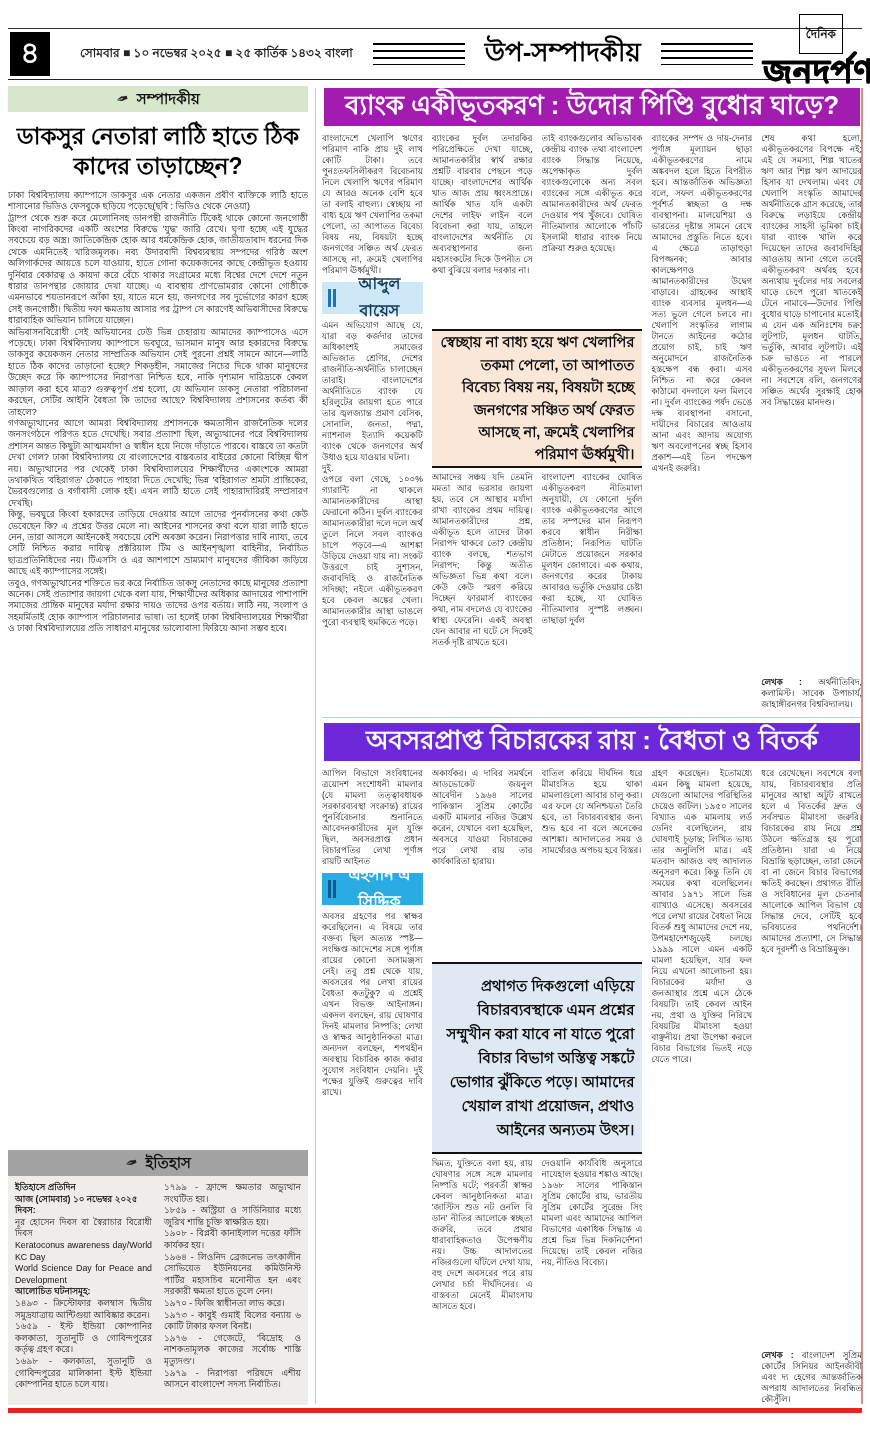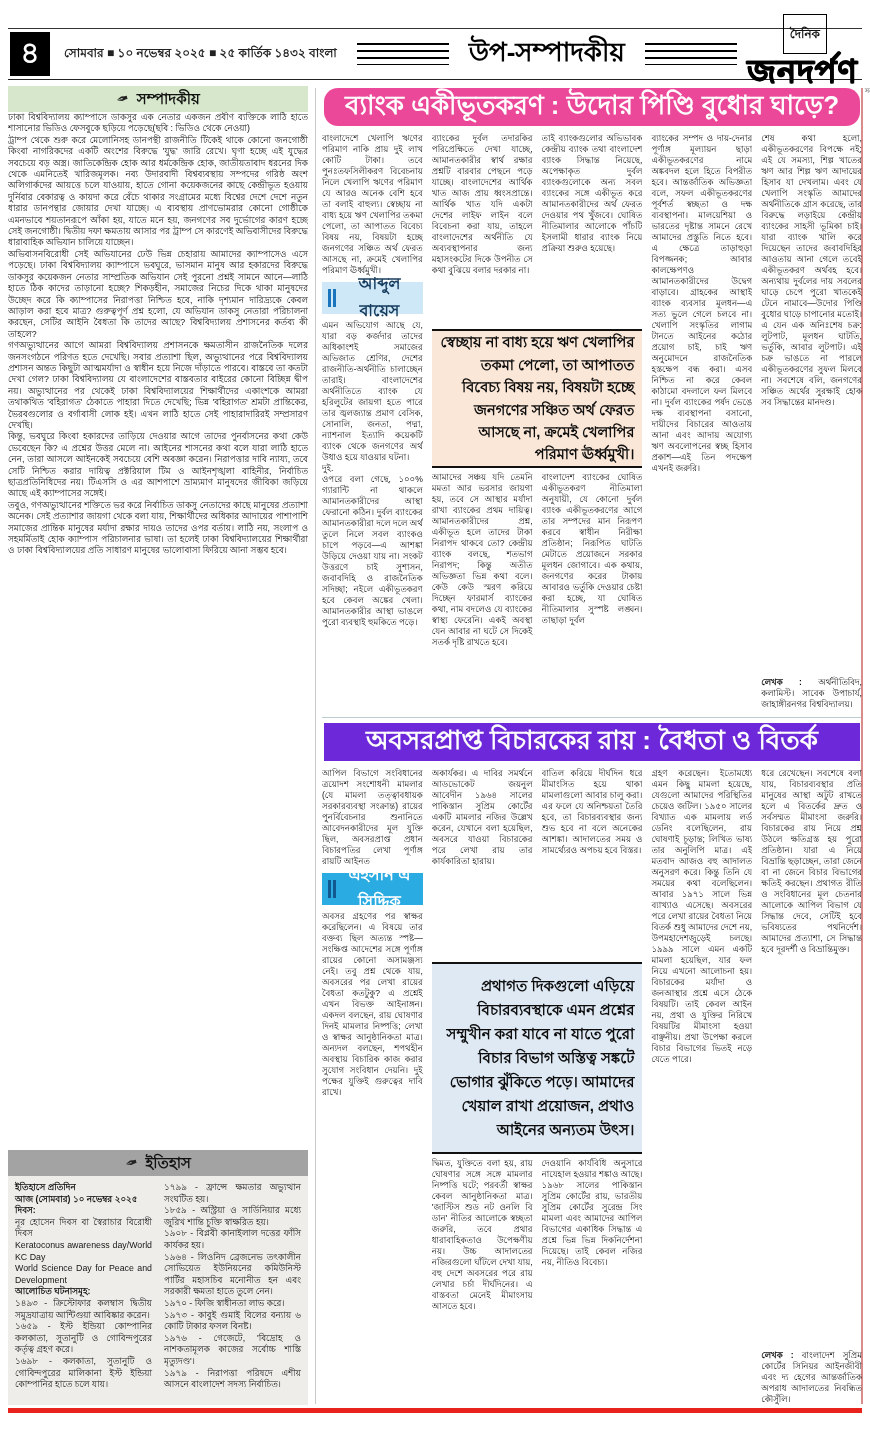--- a/index.html
+++ b/index.html
@@ -6,21 +6,21 @@
   html,body { background:#ffffff; }
   body { font-family:"Liberation Sans", sans-serif; color:#111; }
   .page { position:relative; width:870px; height:1446px; background:#fff; overflow:hidden; margin:0 auto; }
 
   
   .masthead { position:absolute; left:8px; top:28px; width:854px; height:52px;
     border-top:1px solid #333; border-bottom:1.5px solid #222;
     display:flex; align-items:center; gap:10px; padding:3px 2px; }
   .pageno { width:40px; height:44px; background:#000; color:#fff; font-size:30px; font-weight:bold;
     display:flex; align-items:center; justify-content:center; flex:0 0 auto; }
-  .dateline { font-size:12px; font-weight:bold; color:#222; white-space:nowrap; margin-left:4px; }
+  .dateline { font-size:12px; font-weight:bold; color:#222; white-space:nowrap; margin-left:20px; }
   .mast-spacer { flex:1 1 auto; }
   .rule-stack { width:92px; height:22px; flex:0 0 auto;
     background:repeating-linear-gradient(to bottom,#000 0 2px,transparent 2px 7px); }
   .section-title { font-size:26px; font-weight:bold; color:#000; white-space:nowrap; padding:0 10px; }
   .logo { flex:0 0 auto; width:190px; display:flex; flex-direction:column; align-items:flex-start; line-height:1; }
   .logo-prefix { font-size:12px; font-weight:bold; border:1.5px solid #000; padding:13px 6px; margin-left:36px; margin-bottom:1px; }
   .logo-name { font-size:32px; font-weight:900; letter-spacing:1px; color:#000;
     text-shadow:1px 0 #000, 0 1px #000, 1px 1px #000; }
   .logo-tagline { font-size:6.5px; color:#222; align-self:flex-end; margin-top:1px; }
 
@@ -48,21 +48,21 @@
   .hist-body { background:#eeede9; padding:6px 7px; height:229px; overflow:hidden;
     column-count:2; column-gap:12px; }
   .hist-item { font-size:8.8px; line-height:11.6px; text-align:justify; color:#151515; }
   .hist-item.b { font-weight:bold; }
 
   
   .article { position:absolute; left:322px; width:540px; }
   .art1 { top:86px; height:626px; }
   .art2 { top:721px; height:686px; }
   .headline-bar { height:38px; margin:2px 2px 7px; display:flex; align-items:center; justify-content:center; }
-  .art1 .headline-bar { background:#ec4899;border-radius:14px; }
+  .art1 .headline-bar { background:#a21caf; }
   .art2 .headline-bar { background:#6d28d9; }
   .headline-text { color:#fff; font-size:26px; font-weight:bold; white-space:nowrap; }
 
   .cols { display:grid; grid-template-columns:repeat(5,1fr); column-gap:9px; }
   .art1 .cols { grid-template-rows:192px 147px auto; height:577px;
     grid-template-areas:"a b c d e" "a q q d e" "a f g d e"; }
   .art2 .cols { grid-template-rows:190px 200px auto; height:637px;
     grid-template-areas:"a b c d e" "a q q d e" "a f g d e"; }
   .ga{grid-area:a} .gb{grid-area:b} .gc{grid-area:c} .gd{grid-area:d} .ge{grid-area:e}
   .gf{grid-area:f} .gg{grid-area:g} .gq{grid-area:q}
@@ -108,20 +108,21 @@
       <div class="logo-name">জনদর্পণ</div>
       <div class="logo-tagline">সত্য ও ন্যায়ের পথে অবিরাম</div>
     </div>
   </header>
 
   <aside class="editorial">
     <div class="banner">
       <span class="pen-icon">✒</span>
       <span class="banner-label">সম্পাদকীয়</span>
     </div>
+    <h2 class="ed-headline">ডাকসুর নেতারা লাঠি হাতে ঠিক কাদের তাড়াচ্ছেন?</h2>
     <div class="ed-body txt-body">ঢাকা বিশ্ববিদ্যালয় ক্যাম্পাসে ডাকসুর এক নেতার একজন প্রবীণ ব্যক্তিকে লাঠি হাতে শাসানোর ভিডিও ফেসবুকে ছড়িয়ে পড়েছে(ছবি : ভিডিও থেকে নেওয়া)
 ট্রাম্প থেকে শুরু করে মেলোনিসহ ডানপন্থী রাজনীতি টিকেই থাকে কোনো জনগোষ্ঠী কিংবা নাগরিকদের একটি অংশের বিরুদ্ধে 'যুদ্ধ' জারি রেখে। ঘৃণা হচ্ছে এই যুদ্ধের সবচেয়ে বড় অস্ত্র। জাতিকেন্দ্রিক হোক আর ধর্মকেন্দ্রিক হোক, জাতীয়তাবাদ ধরনের দিক থেকে এমনিতেই খারিজমূলক। নব্য উদারবাদী বিশ্বব্যবস্থায় সম্পদের গরিষ্ঠ অংশ অলিগার্কদের আয়ত্তে চলে যাওয়ায়, হাতে গোনা কয়েকজনের কাছে কেন্দ্রীভূত হওয়ায় দুর্নিবার বেকারত্ব ও কায়দা করে বেঁচে থাকার সংগ্রামের মধ্যে বিশ্বের দেশে দেশে নতুন ধারার ডানপন্থার জোয়ার দেখা যাচ্ছে। এ ব্যবস্থায় প্রাণভোমরার কোনো গোষ্ঠীকে এমনভাবে শয়তানরূপে আঁকা হয়, যাতে মনে হয়, জনগণের সব দুর্ভোগের কারণ হচ্ছে সেই জনগোষ্ঠী। দ্বিতীয় দফা ক্ষমতায় আসার পর ট্রাম্প সে কারণেই অভিবাসীদের বিরুদ্ধে ধারাবাহিক অভিযান চালিয়ে যাচ্ছেন।
 অভিবাসনবিরোধী সেই অভিযানের ঢেউ ভিন্ন চেহারায় আমাদের ক্যাম্পাসেও এসে পড়েছে। ঢাকা বিশ্ববিদ্যালয় ক্যাম্পাসে ভবঘুরে, ভাসমান মানুষ আর হকারদের বিরুদ্ধে ডাকসুর কয়েকজন নেতার সাম্প্রতিক অভিযান সেই পুরনো প্রশ্নই সামনে আনে—লাঠি হাতে ঠিক কাদের তাড়ানো হচ্ছে? শিকড়হীন, সমাজের নিচের দিকে থাকা মানুষদের উচ্ছেদ করে কি ক্যাম্পাসের নিরাপত্তা নিশ্চিত হবে, নাকি দৃশ্যমান দারিদ্র্যকে কেবল আড়াল করা হবে মাত্র? গুরুত্বপূর্ণ প্রশ্ন হলো, যে অভিযান ডাকসু নেতারা পরিচালনা করছেন, সেটির আইনি বৈধতা কি তাদের আছে? বিশ্ববিদ্যালয় প্রশাসনের কর্তব্য কী তাহলে?
 গণঅভ্যুত্থানের আগে আমরা বিশ্ববিদ্যালয় প্রশাসনকে ক্ষমতাসীন রাজনৈতিক দলের জনসংগঠনে পরিণত হতে দেখেছি। সবার প্রত্যাশা ছিল, অভ্যুত্থানের পরে বিশ্ববিদ্যালয় প্রশাসন অন্তত কিছুটা আত্মমর্যাদা ও স্বাধীন হয়ে নিজে দাঁড়াতে পারবে। বাস্তবে তা কতটা দেখা গেল? ঢাকা বিশ্ববিদ্যালয় যে বাংলাদেশের বাস্তবতার বাইরের কোনো বিচ্ছিন্ন দ্বীপ নয়। অভ্যুত্থানের পর থেকেই ঢাকা বিশ্ববিদ্যালয়ের শিক্ষার্থীদের একাংশকে আমরা তথাকথিত 'বহিরাগত' ঠেকাতে পাহারা দিতে দেখেছি; ভিন্ন 'বহিরাগত' শ্রমটা প্রান্তিকের, ভৈরবগুলোর ও বর্গাবাসী লোক হই। এখন লাঠি হাতে সেই পাহারাদারিরই সম্প্রসারণ দেখছি।
 কিন্তু, ভবঘুরে কিংবা হকারদের তাড়িয়ে দেওয়ার আগে তাদের পুনর্বাসনের কথা কেউ ভেবেছেন কি? এ প্রশ্নের উত্তর মেলে না। আইনের শাসনের কথা বলে যারা লাঠি হাতে নেন, তারা আসলে আইনকেই সবচেয়ে বেশি অবজ্ঞা করেন। নিরাপত্তার দাবি ন্যায্য, তবে সেটি নিশ্চিত করার দায়িত্ব প্রক্টরিয়াল টিম ও আইনশৃঙ্খলা বাহিনীর, নির্বাচিত ছাত্রপ্রতিনিধিদের নয়। টিএসসি ও এর আশপাশে ভ্রাম্যমাণ মানুষদের জীবিকা জড়িয়ে আছে এই ক্যাম্পাসের সঙ্গেই।
 তবুও, গণঅভ্যুত্থানের শক্তিতে ভর করে নির্বাচিত ডাকসু নেতাদের কাছে মানুষের প্রত্যাশা অনেক। সেই প্রত্যাশার জায়গা থেকে বলা যায়, শিক্ষার্থীদের অধিকার আদায়ের পাশাপাশি সমাজের প্রান্তিক মানুষের মর্যাদা রক্ষার দায়ও তাদের ওপর বর্তায়। লাঠি নয়, সংলাপ ও সহমর্মিতাই হোক ক্যাম্পাস পরিচালনার ভাষা। তা হলেই ঢাকা বিশ্ববিদ্যালয়ের শিক্ষার্থীরা ও ঢাকা বিশ্ববিদ্যালয়ের প্রতি সাধারণ মানুষের ভালোবাসা ফিরিয়ে আনা সম্ভব হবে।</div>
   </aside>
 
   <div class="divider-v"></div>
   <div class="right-rule"></div>

